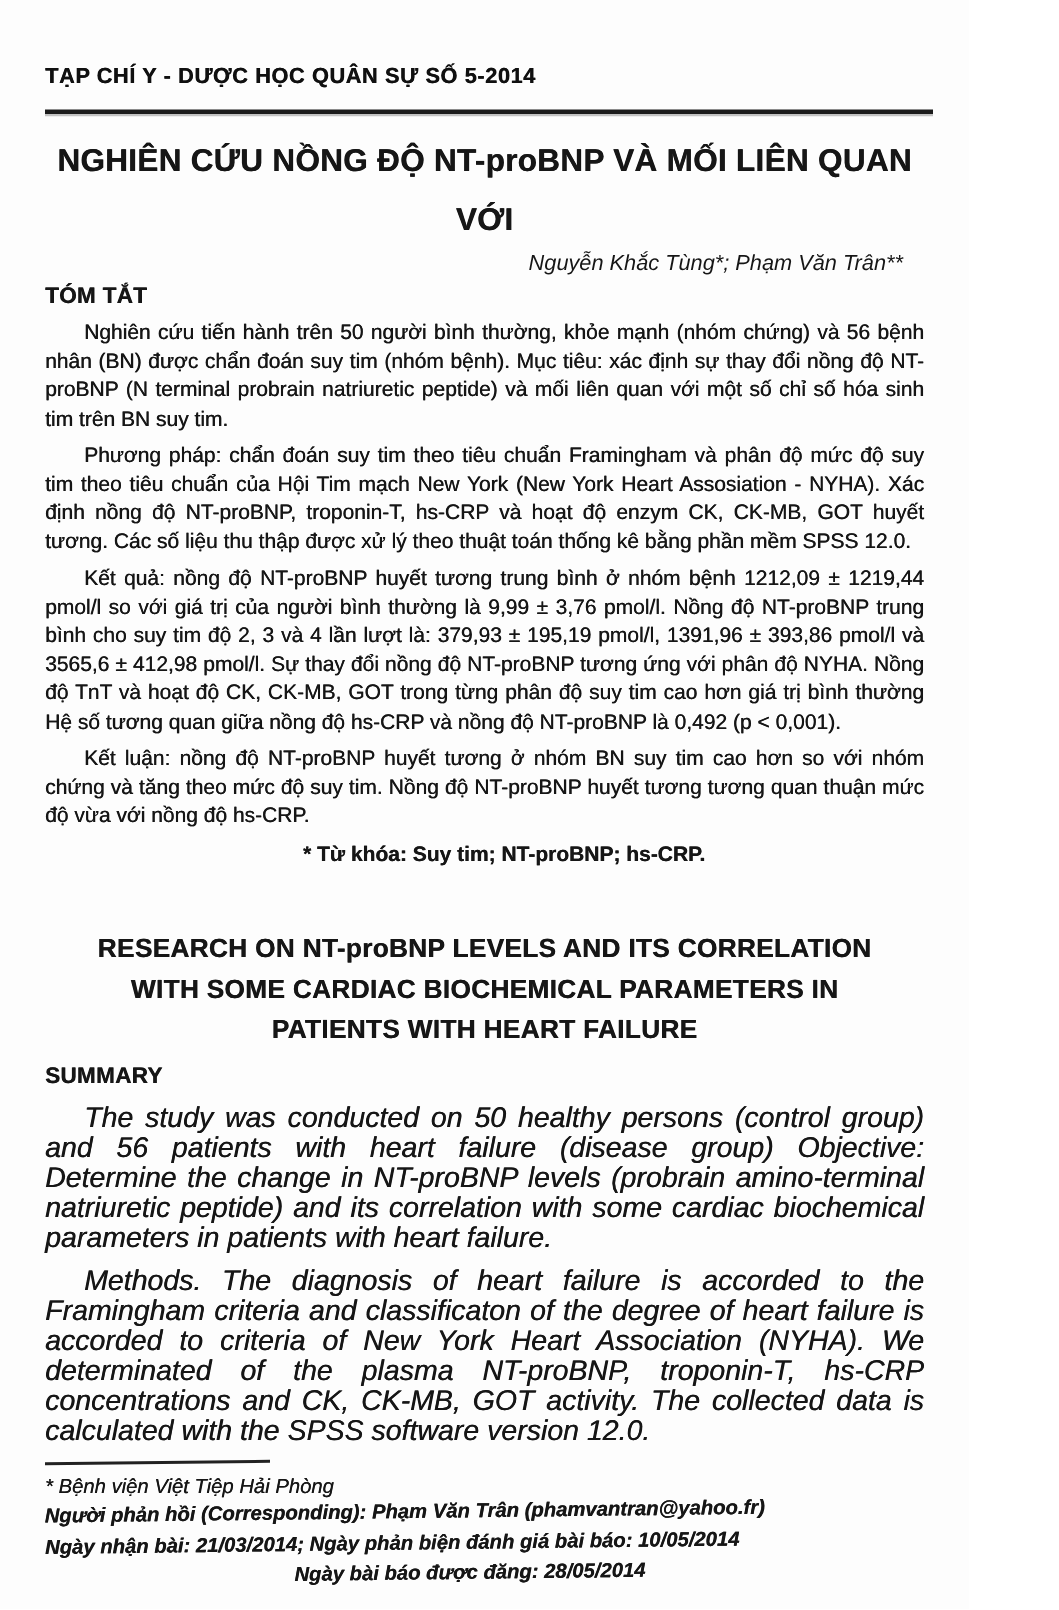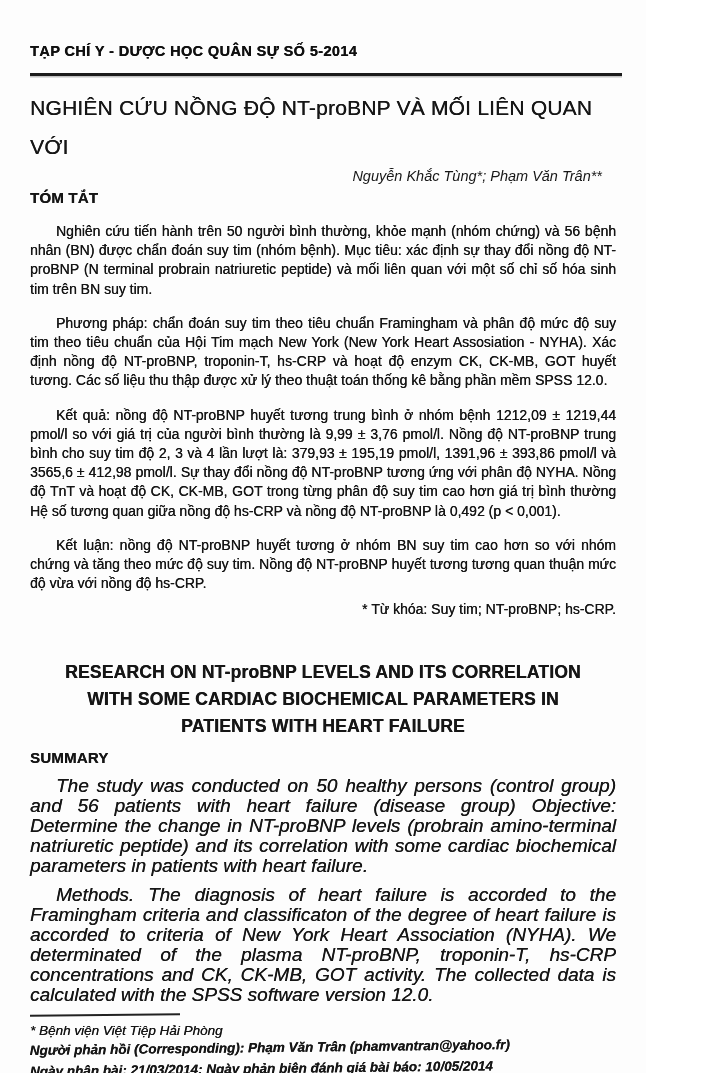--- a/index.html
+++ b/index.html
@@ -28,23 +28,23 @@
   }
   .header-rule {
     border: 0;
     border-top: 3px solid #1b1b1b;
     margin: 13px -6px 0 0;
     box-shadow: 0 1.5px 0 rgba(20,20,20,0.25);
   }
   .title-vi {
     margin: 12px 0 0 0;
     font-size: 21px;
-    font-weight: 400;
+    font-weight: 700;
     line-height: 39px;
-    text-align: left;
+    text-align: center;
     letter-spacing: 0.2px;
     text-shadow: 0.3px 0 0 currentColor;
   }
   .title-vi .tline { display: block; }
   .authors {
     margin-top: 1px;
     font-size: 14.5px;
     font-weight: 400;
     font-style: italic;
     text-align: right;
@@ -53,30 +53,31 @@
   }
   .sec {
     margin: 3px 0 0 0;
     font-size: 15px;
     font-weight: 700;
     line-height: 18px;
     letter-spacing: 0.2px;
     text-shadow: 0.3px 0 0 currentColor;
   }
   .para {
-    margin: 15px 0 0 0;
+    margin: 5px 0 0 0;
     font-size: 14px;
     line-height: 19.2px;
     text-align: justify;
     text-indent: 26px;
     text-shadow: 0.25px 0 0 currentColor;
   }
   .keywords {
     margin-top: 7px;
-    text-align: right;
+    text-align: center;
+    font-weight: bold;
   }
   .title-en {
     margin: 39px 0 0 0;
     font-size: 17.5px;
     font-weight: 700;
     line-height: 27px;
     text-align: center;
     letter-spacing: 0.2px;
     text-shadow: 0.3px 0 0 currentColor;
   }

